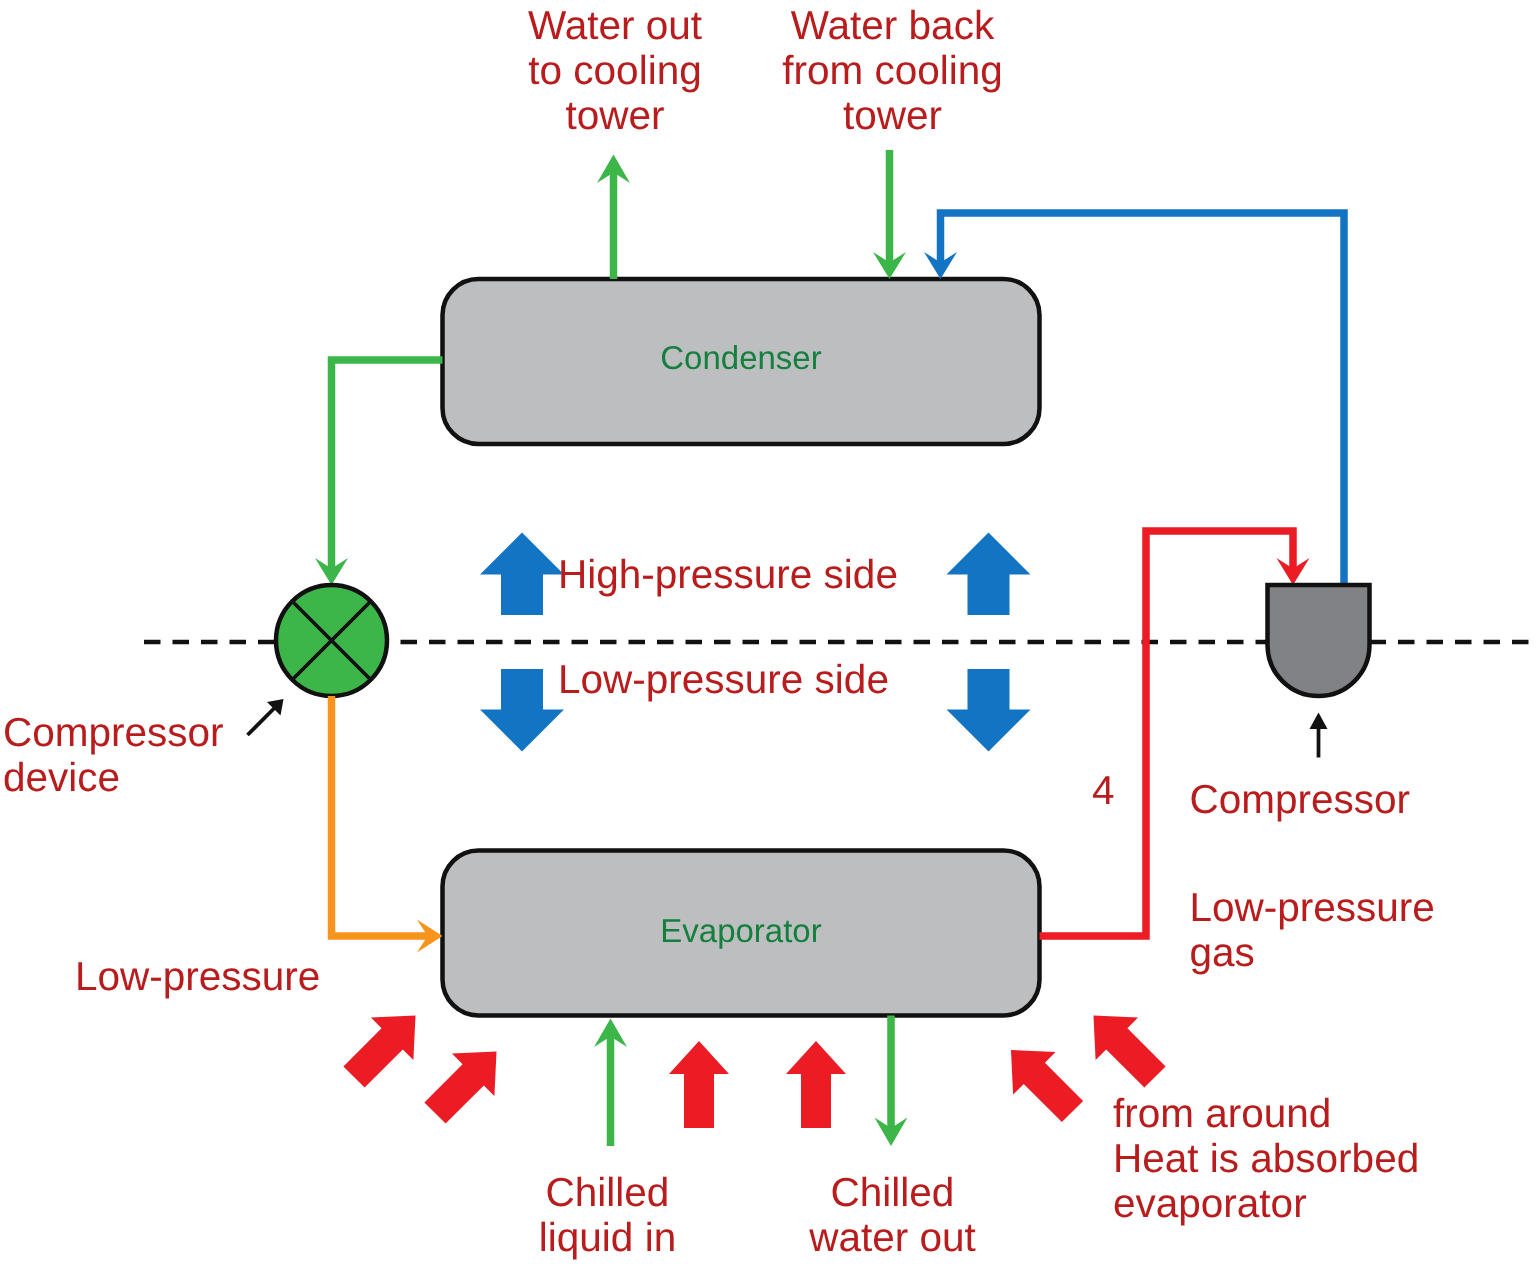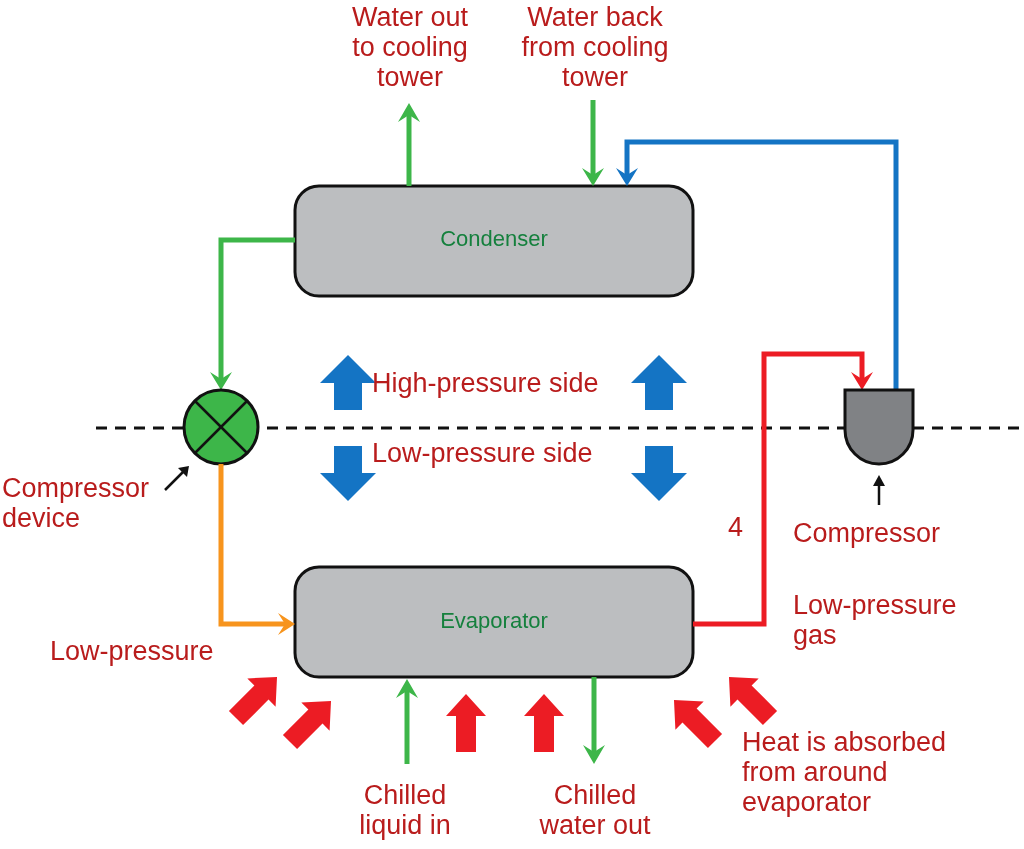--- a/index.html
+++ b/index.html
@@ -137,17 +137,17 @@
 <div class="lbl c" style="left:340px; top:780px; width:130px;">
   <div>Chilled</div>
   <div>liquid in</div>
 </div>
 <div class="lbl c" style="left:515px; top:780px; width:160px;">
   <div>Chilled</div>
   <div>water out</div>
 </div>
 
 <div class="lbl" style="left:742px; top:727px;">
+  <div>from around</div>
   <div>Heat is absorbed</div>
-  <div>from around</div>
   <div>evaporator</div>
 </div>
 </div>
 
 </body></html>

